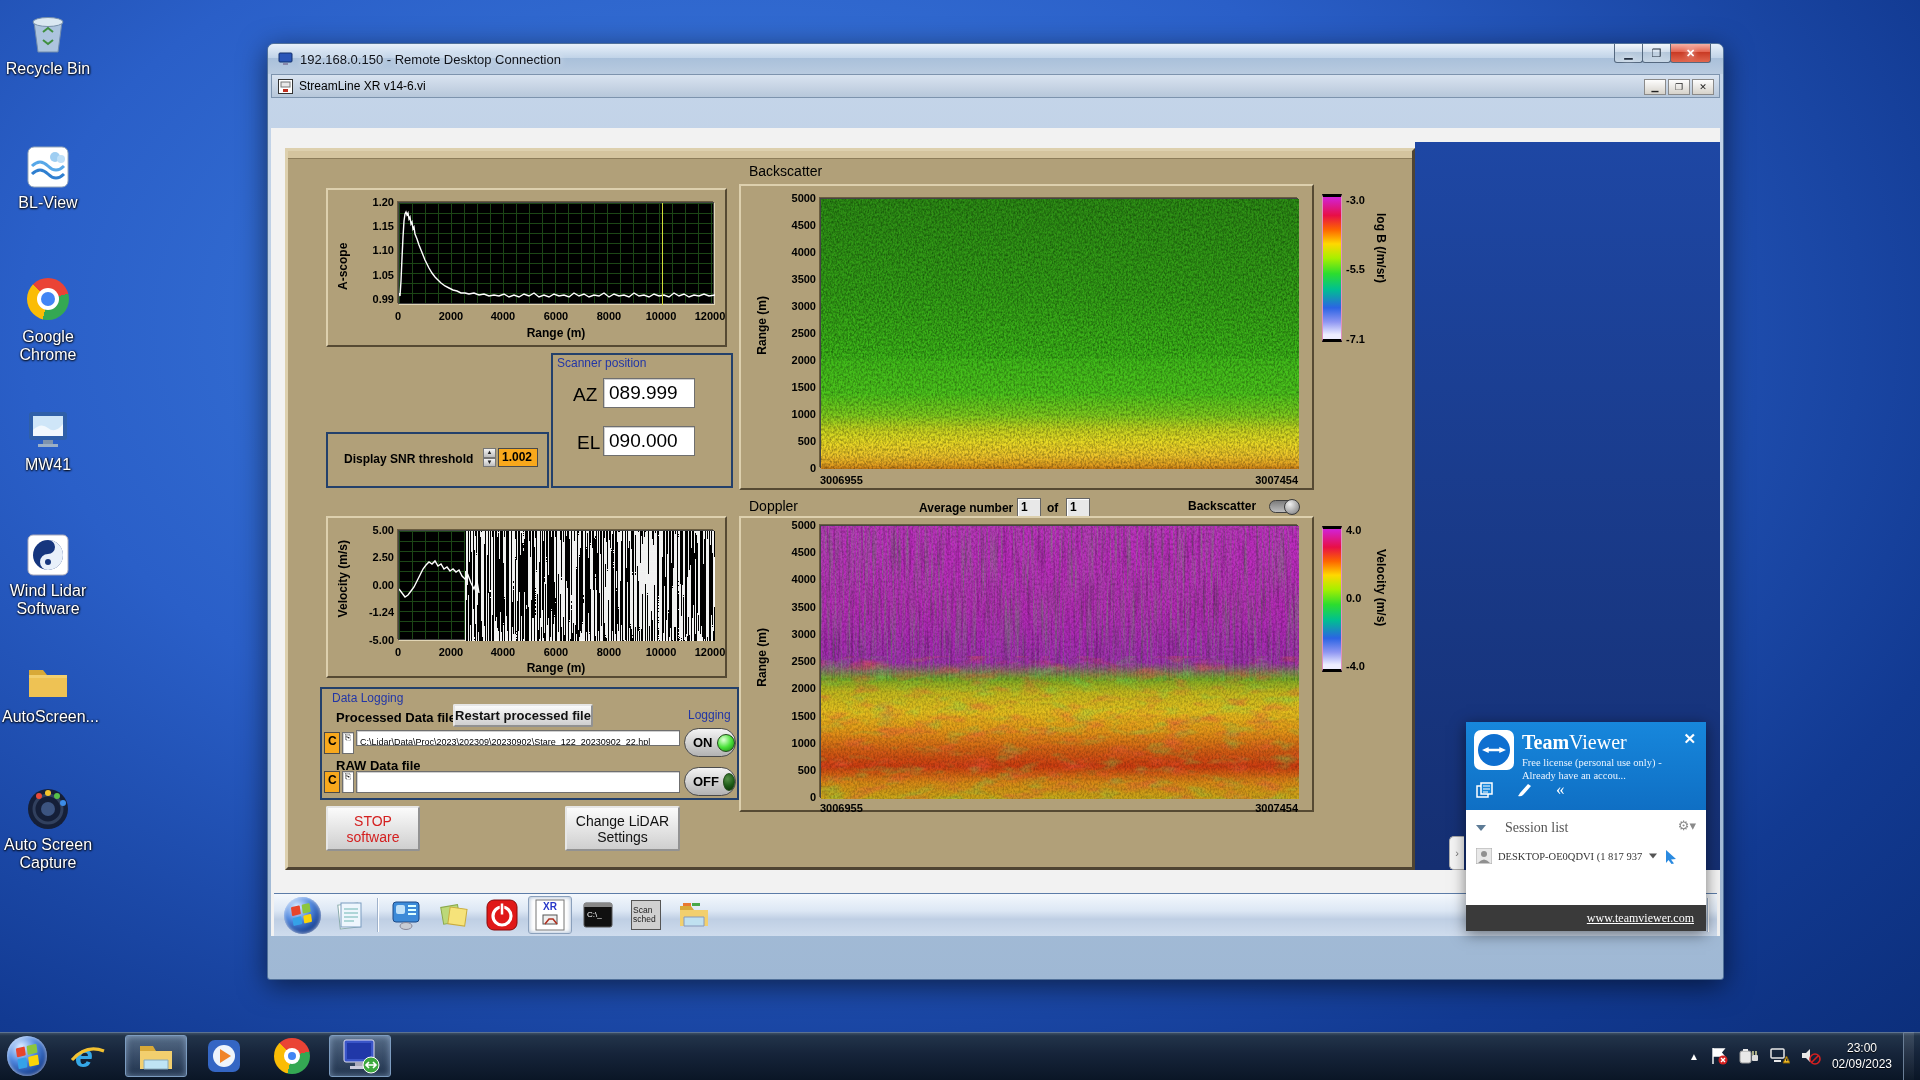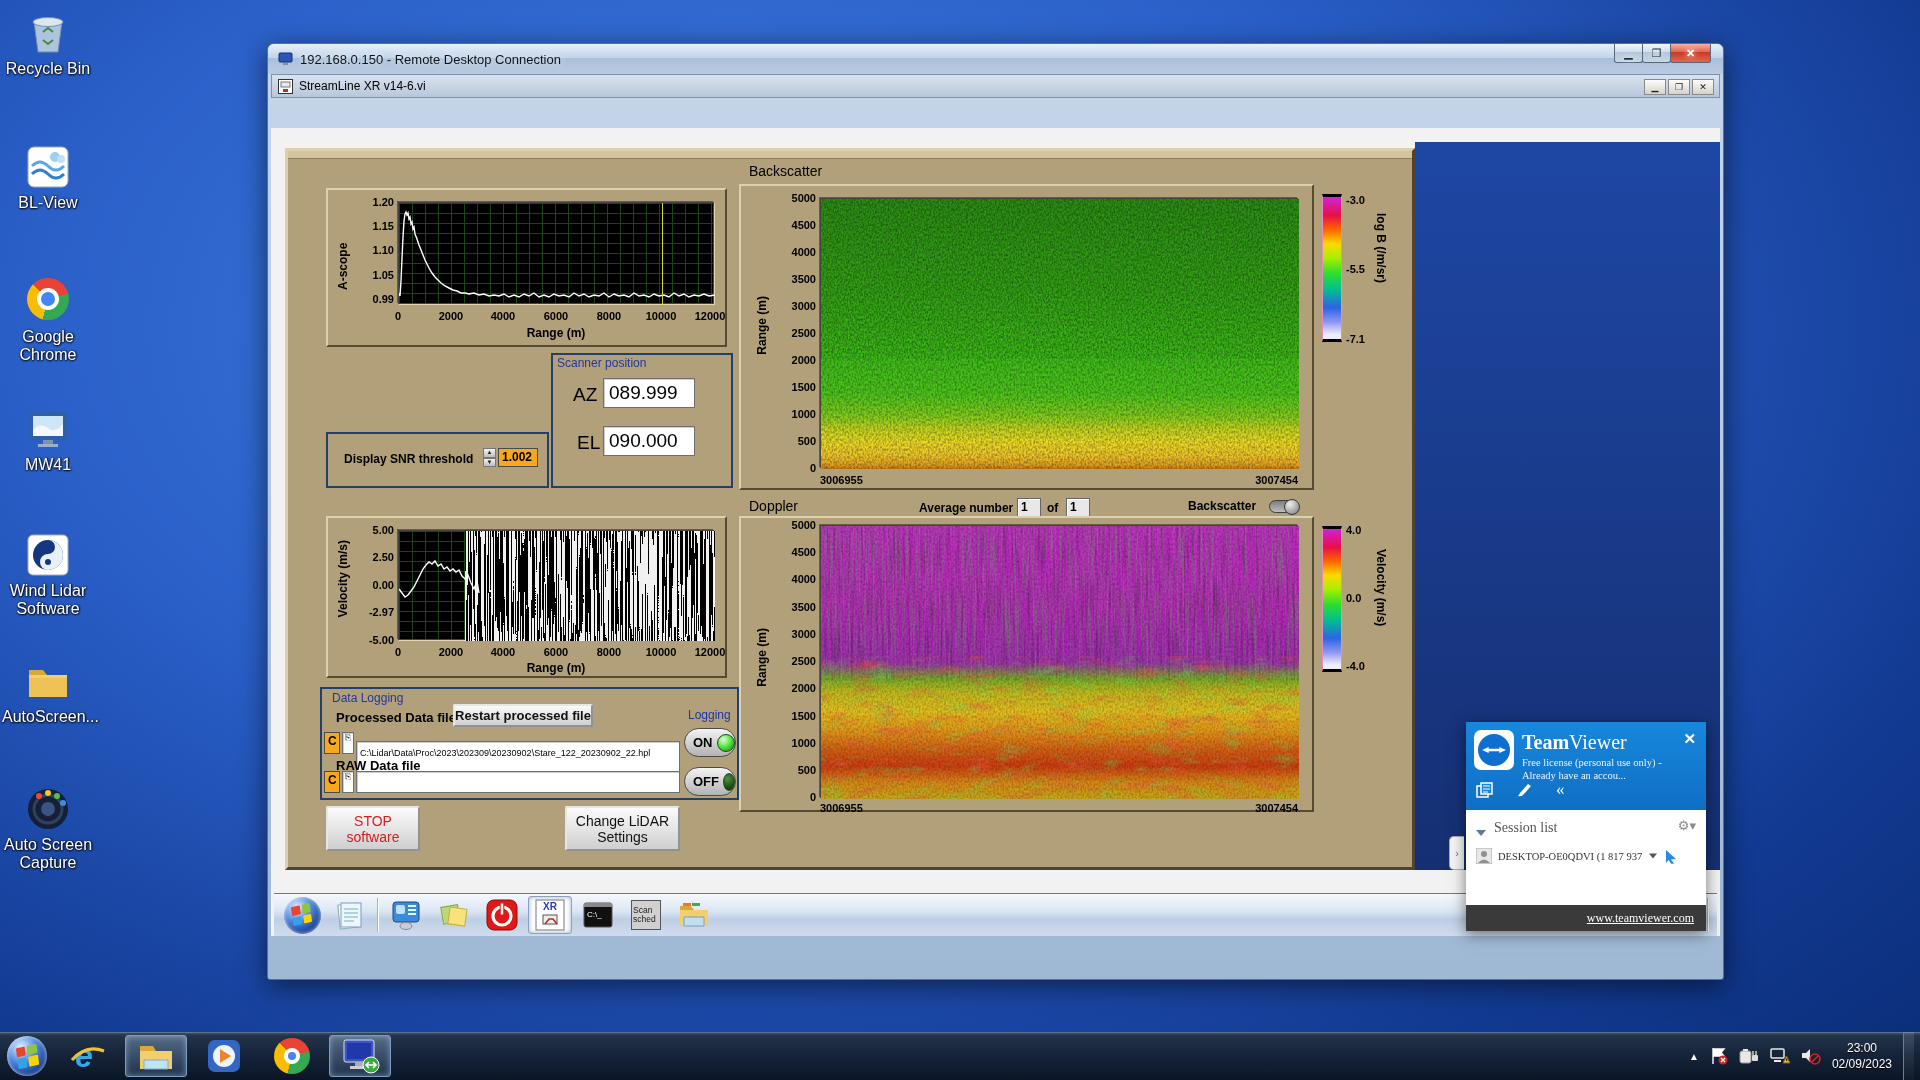--- a/index.html
+++ b/index.html
@@ -81,21 +81,21 @@
   #tv{position:absolute;left:1466px;top:722px;width:240px;height:209px;background:#fff;box-shadow:0 3px 14px rgba(0,0,0,.5);font-family:Liberation Serif, serif;z-index:9}
   #tvhead{position:absolute;left:0;top:0;right:0;height:88px;background:linear-gradient(#1787dc,#0f6fc4)}
   #tvlogo{position:absolute;left:8px;top:8px;width:40px;height:40px;background:#fff;border-radius:7px}
   #tvlogo::before{content:"";position:absolute;inset:4px;border-radius:50%;background:#0e6fd0}
   #tvlogo::after{content:"";position:absolute;left:8px;top:17px;width:24px;height:6px;background:#fff;clip-path:polygon(0 50%,28% 0,28% 30%,72% 30%,72% 0,100% 50%,72% 100%,72% 70%,28% 70%,28% 100%)}
   .tvbrand{position:absolute;left:56px;top:9px;color:#fff;font-size:20px}
   .tvlic{position:absolute;left:56px;top:34px;color:#eaf4ff;font-size:10.5px;line-height:13px;width:160px}
   .tvx{position:absolute;right:10px;top:8px;color:#fff;font-size:15px;font-weight:bold;cursor:pointer}
   .tvtools{position:absolute;left:10px;top:60px;display:flex;gap:22px;align-items:center}
   #tvsess{position:absolute;left:0;top:88px;right:0;height:95px;background:#fff;color:#555}
-  .tvsesshead{position:absolute;left:10px;top:10px;font-size:14px;display:flex;gap:8px;align-items:flex-end}
+  .tvsesshead{position:absolute;left:10px;top:10px;font-size:14px;display:flex;gap:19px;align-items:center}
   .tri{width:0;height:0;border-left:5px solid transparent;border-right:5px solid transparent;border-top:6px solid #5d7b96}
   .tvgear{position:absolute;right:10px;top:8px;color:#8a8a8a;font-size:13px}
   .tvrow{position:absolute;left:10px;top:38px;display:flex;align-items:center;gap:6px;font-size:10.5px;color:#333}
   #tvfoot{position:absolute;left:0;bottom:0;right:0;height:26px;background:#3a3a3a;display:flex;align-items:center;justify-content:flex-end;padding-right:12px}
   #tvfoot a{color:#fff;font-size:12px;text-decoration:underline}
   #tvtab{position:absolute;left:1449px;top:836px;width:15px;height:34px;background:#f4f4f4;border:1px solid #aaa;border-right:none;border-radius:5px 0 0 5px;display:flex;align-items:center;justify-content:center;color:#777;font-size:11px;z-index:9}
 
   .fine{font-size:9px}
   svg text{font-family:"Liberation Sans",sans-serif}
 </style>
@@ -389,21 +389,21 @@
         <div class="plot grid" style="left:70px;top:12px;width:316px;height:110px">
           <svg width="316" height="110" style="position:absolute;left:0;top:0" preserveAspectRatio="none">
             <rect x="66" width="250" height="110" fill="#fff" opacity="0.94"></rect>
             <rect x="66" width="250" height="110" filter="url(#vstr)"></rect>
             <path d="M0,58 L3,62 L6,66 L9,64 L12,60 L15,56 L18,50 L21,44 L24,38 L27,34 L30,31 L33,33 L36,30 L39,35 L42,33 L45,38 L48,36 L51,40 L54,38 L57,41 L60,39 L63,45 L66,48 L69,44 L72,52 L75,58 L78,50 L80,62" stroke="#fff" stroke-width="1.4" fill="none"></path>
           </svg>
         </div>
         <div class="tick tickr" style="left:24px;top:6px;width:42px">5.00</div>
         <div class="tick tickr" style="left:24px;top:33px;width:42px">2.50</div>
         <div class="tick tickr" style="left:24px;top:61px;width:42px">0.00</div>
-        <div class="tick tickr" style="left:24px;top:88px;width:42px">-2.97</div>
+        <div class="tick tickr" style="left:24px;top:88px;width:42px">-1.24</div>
         <div class="tick tickr" style="left:24px;top:116px;width:42px">-5.00</div>
         <div class="tick" style="left:50px;top:128px;width:40px;text-align:center">0</div>
         <div class="tick" style="left:103px;top:128px;width:40px;text-align:center">2000</div>
         <div class="tick" style="left:155px;top:128px;width:40px;text-align:center">4000</div>
         <div class="tick" style="left:208px;top:128px;width:40px;text-align:center">6000</div>
         <div class="tick" style="left:261px;top:128px;width:40px;text-align:center">8000</div>
         <div class="tick" style="left:313px;top:128px;width:40px;text-align:center">10000</div>
         <div class="tick" style="left:358px;top:128px;width:48px;text-align:center">12000</div>
         <div class="tick" style="left:70px;top:143px;width:316px;text-align:center;font-size:12px">Range (m)</div>
         <div class="vlab" style="left:8px;top:22px">Velocity (m/s)</div>
@@ -411,21 +411,21 @@
 
       <div class="gnavy" style="left:32px;top:536px;width:419px;height:113px">
         <div class="bluelab" style="left:10px;top:2px">Data Logging</div>
         <div class="tick" style="left:14px;top:21px;font-size:13px">Processed Data file</div>
         <div class="btn3d" style="left:131px;top:15px;width:140px;height:23px;font-size:13px;font-weight:bold">
             <span>Restart processed file</span>
           </div>
         <div class="bluelab" style="left:366px;top:19px">Logging</div>
         <div class="orangebox" style="left:2px;top:43px;width:16px;height:22px;text-align:center">C</div>
         <div class="wfield" style="left:20px;top:43px;width:12px;height:22px;font-size:8px;text-align:center">⎘</div>
-        <div class="wfield fine" style="left:34px;top:52px;width:324px;height:32px;padding:6px 17px 0 3px;white-space:nowrap;overflow:hidden">C:\Lidar\Data\Proc\2023\202309\20230902\Stare_122_20230902_22.hpl</div>
+        <div class="wfield fine" style="left:34px;top:41px;width:324px;height:16px;padding:6px 17px 0 3px;white-space:nowrap;overflow:hidden">C:\Lidar\Data\Proc\2023\202309\20230902\Stare_122_20230902_22.hpl</div>
         <div class="pill" style="left:362px;top:39px">
             <span>ON</span>
             <span class="pled on"></span>
           </div>
         <div class="tick" style="left:14px;top:69px;font-size:13px">RAW Data file</div>
         <div class="orangebox" style="left:2px;top:82px;width:16px;height:22px;text-align:center">C</div>
         <div class="wfield" style="left:20px;top:82px;width:12px;height:22px;font-size:8px;text-align:center">⎘</div>
         <div class="wfield fine" style="left:34px;top:82px;width:324px;height:22px"></div>
         <div class="pill" style="left:362px;top:78px">
             <span>OFF</span>

